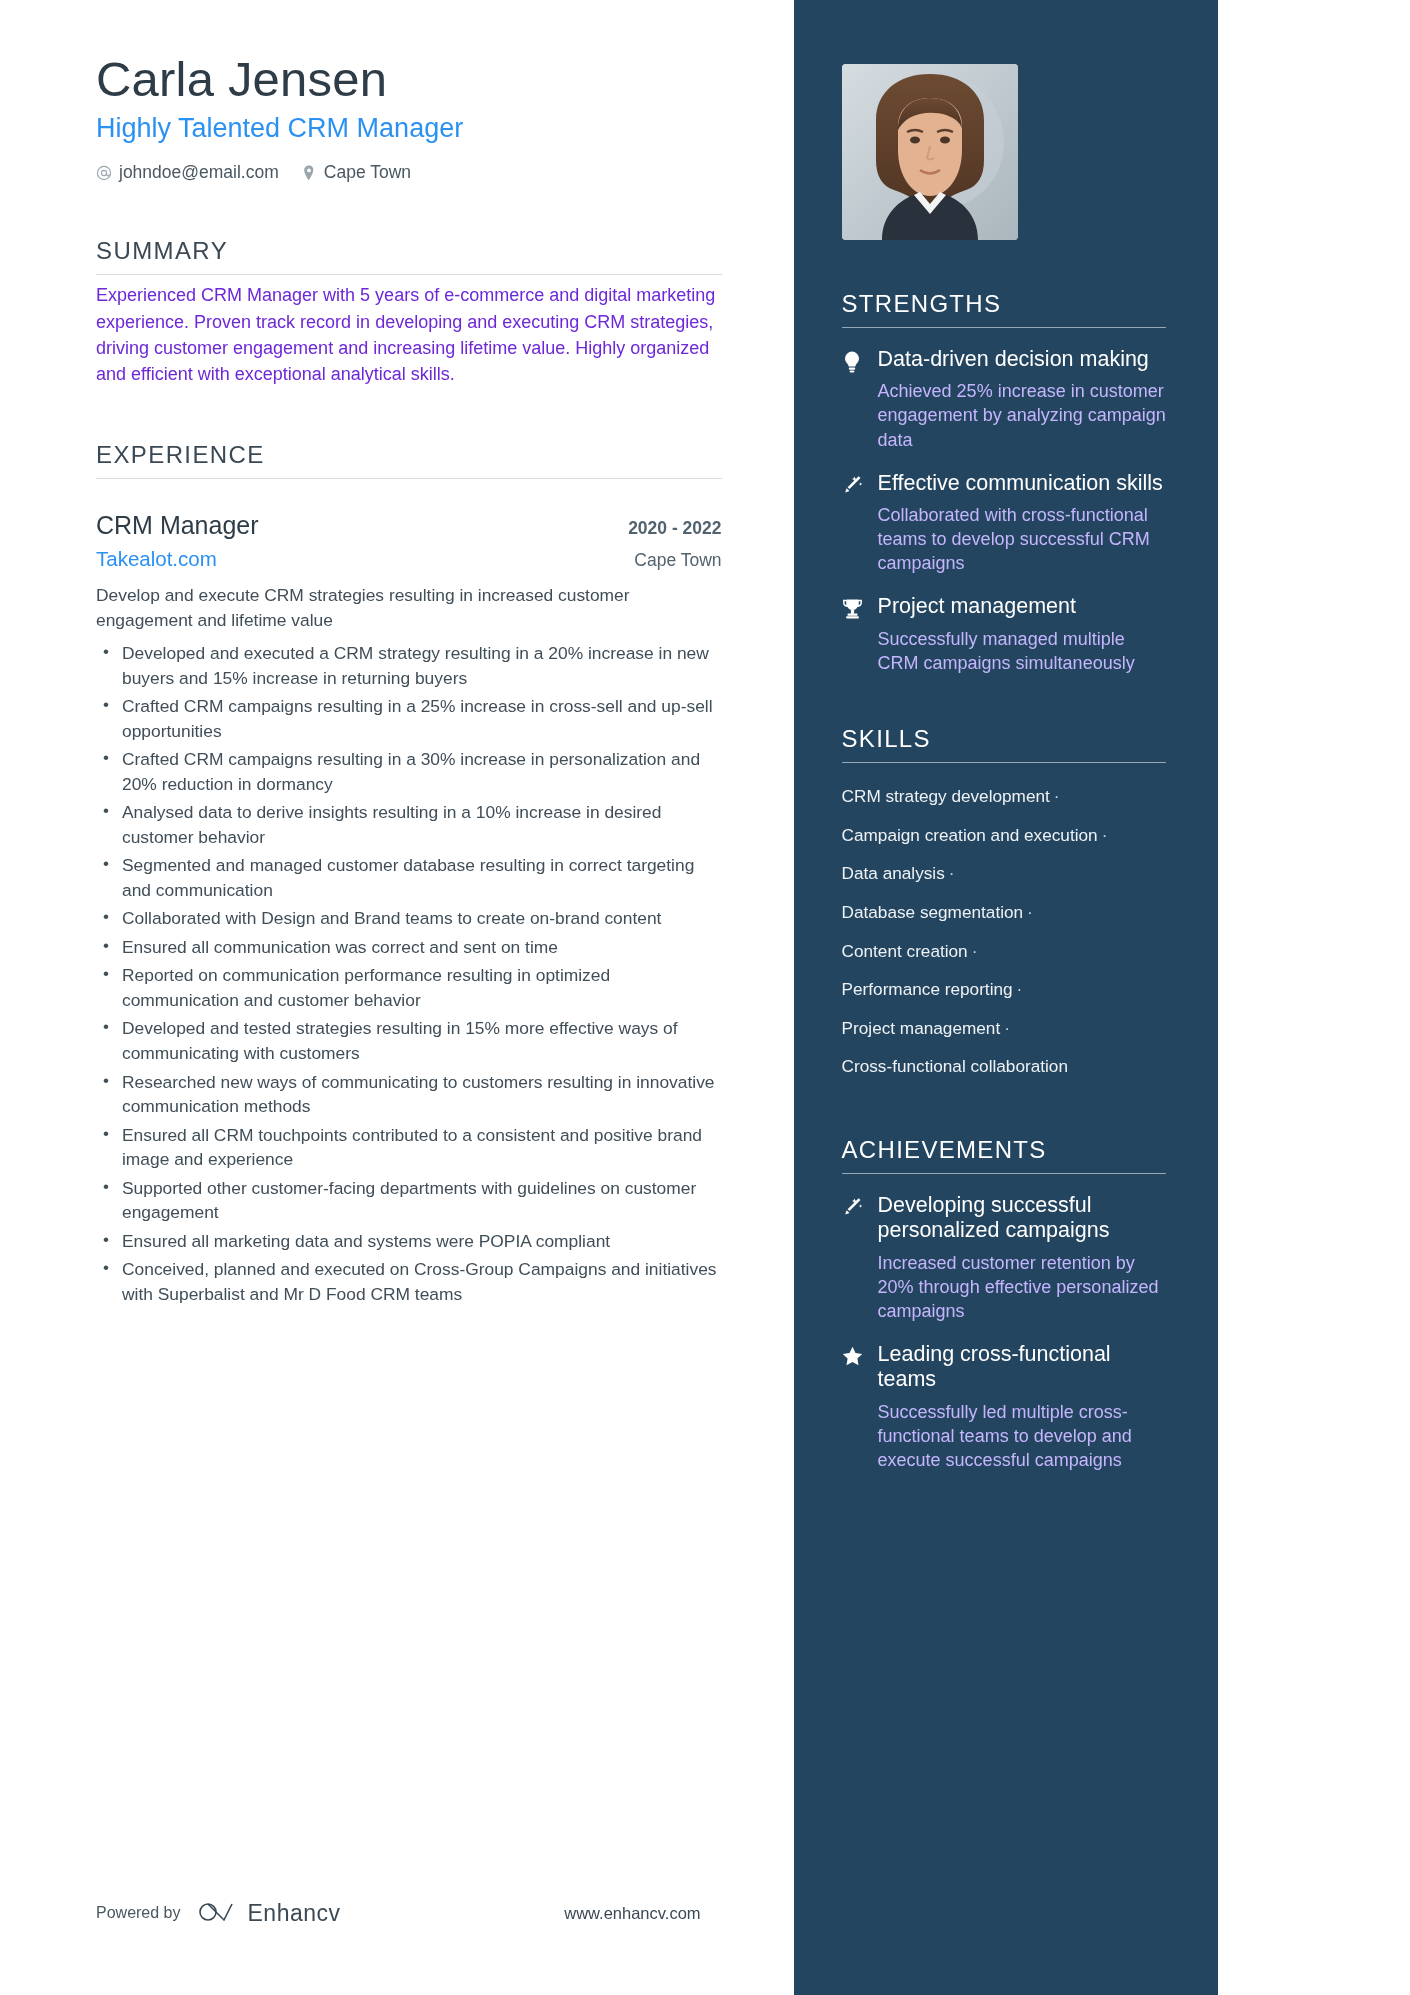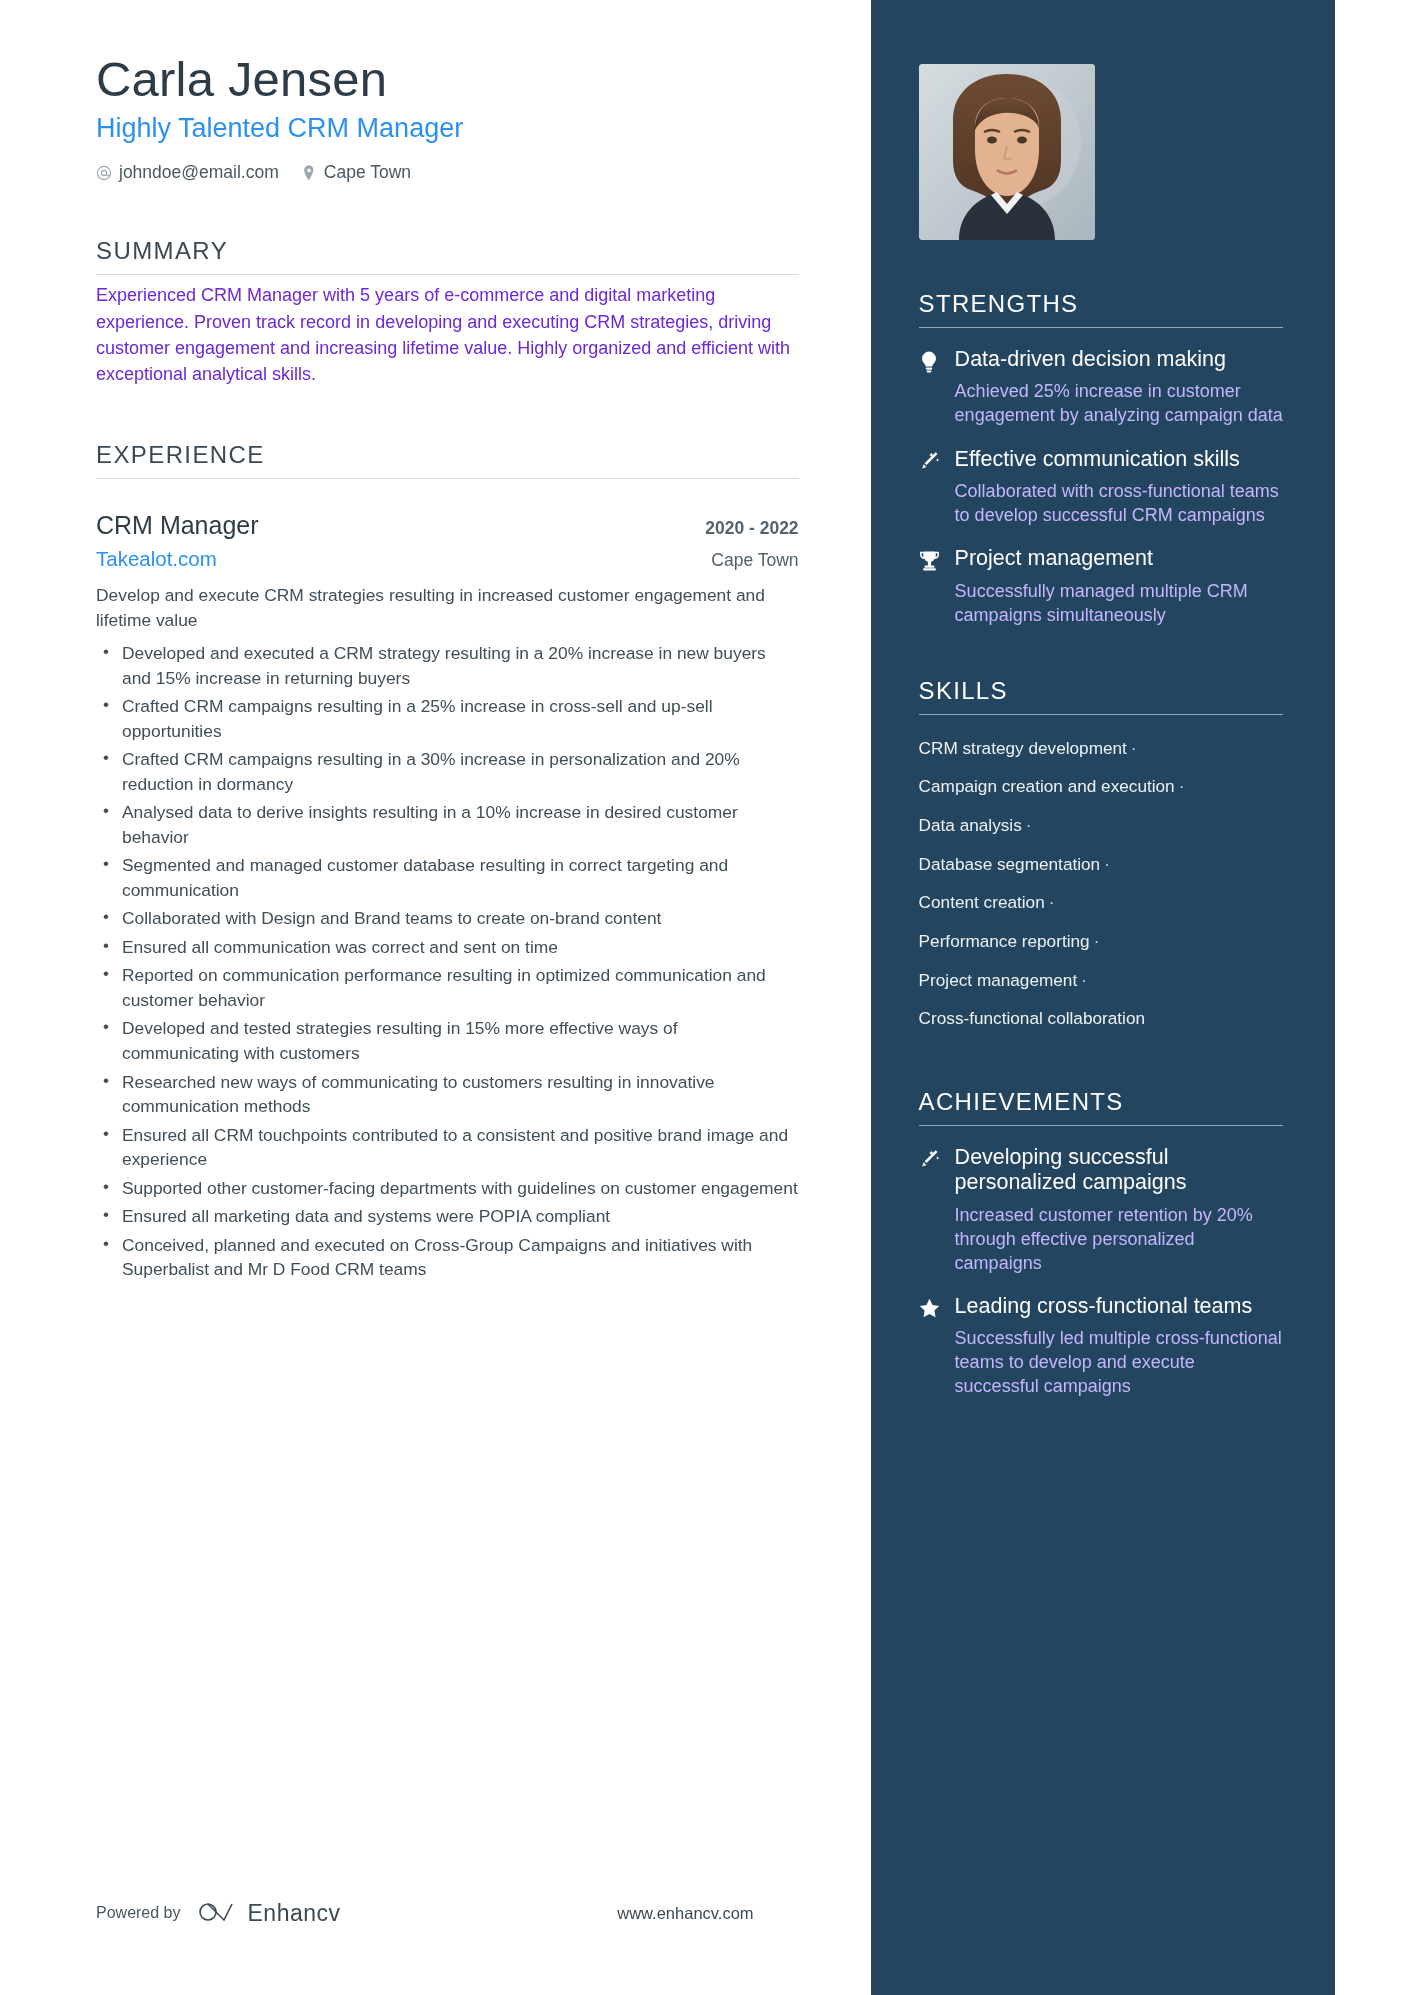--- a/index.html
+++ b/index.html
@@ -4,21 +4,21 @@
 <style>
   * { box-sizing: border-box; margin: 0; padding: 0; }
   html, body {
     width: 1410px;
     height: 1995px;
     font-family: "Liberation Sans", sans-serif;
     background: #ffffff;
   }
   .page {
     position: relative;
-    width: 1335px;
+    width: 1218px;
     height: 1995px;
     display: flex;
     overflow: hidden;
   }
 
   
   .main-col {
     width: 920px;
     height: 100%;
     background: #ffffff;
@@ -137,21 +137,21 @@
     left: 7px;
     top: -1px;
     color: #404e58;
     font-size: 17px;
   }
 
   
   .footer {
     position: absolute;
     left: 96px;
-    right: 48px;
+    right: 24px;
     bottom: 68px;
     display: flex;
     align-items: center;
     font-size: 16px;
     color: #4a5862;
     text-align: right;
   }
   .powered { display: flex; align-items: center; gap: 16px; }
   .brand {
     display: flex; align-items: center; gap: 9px;

